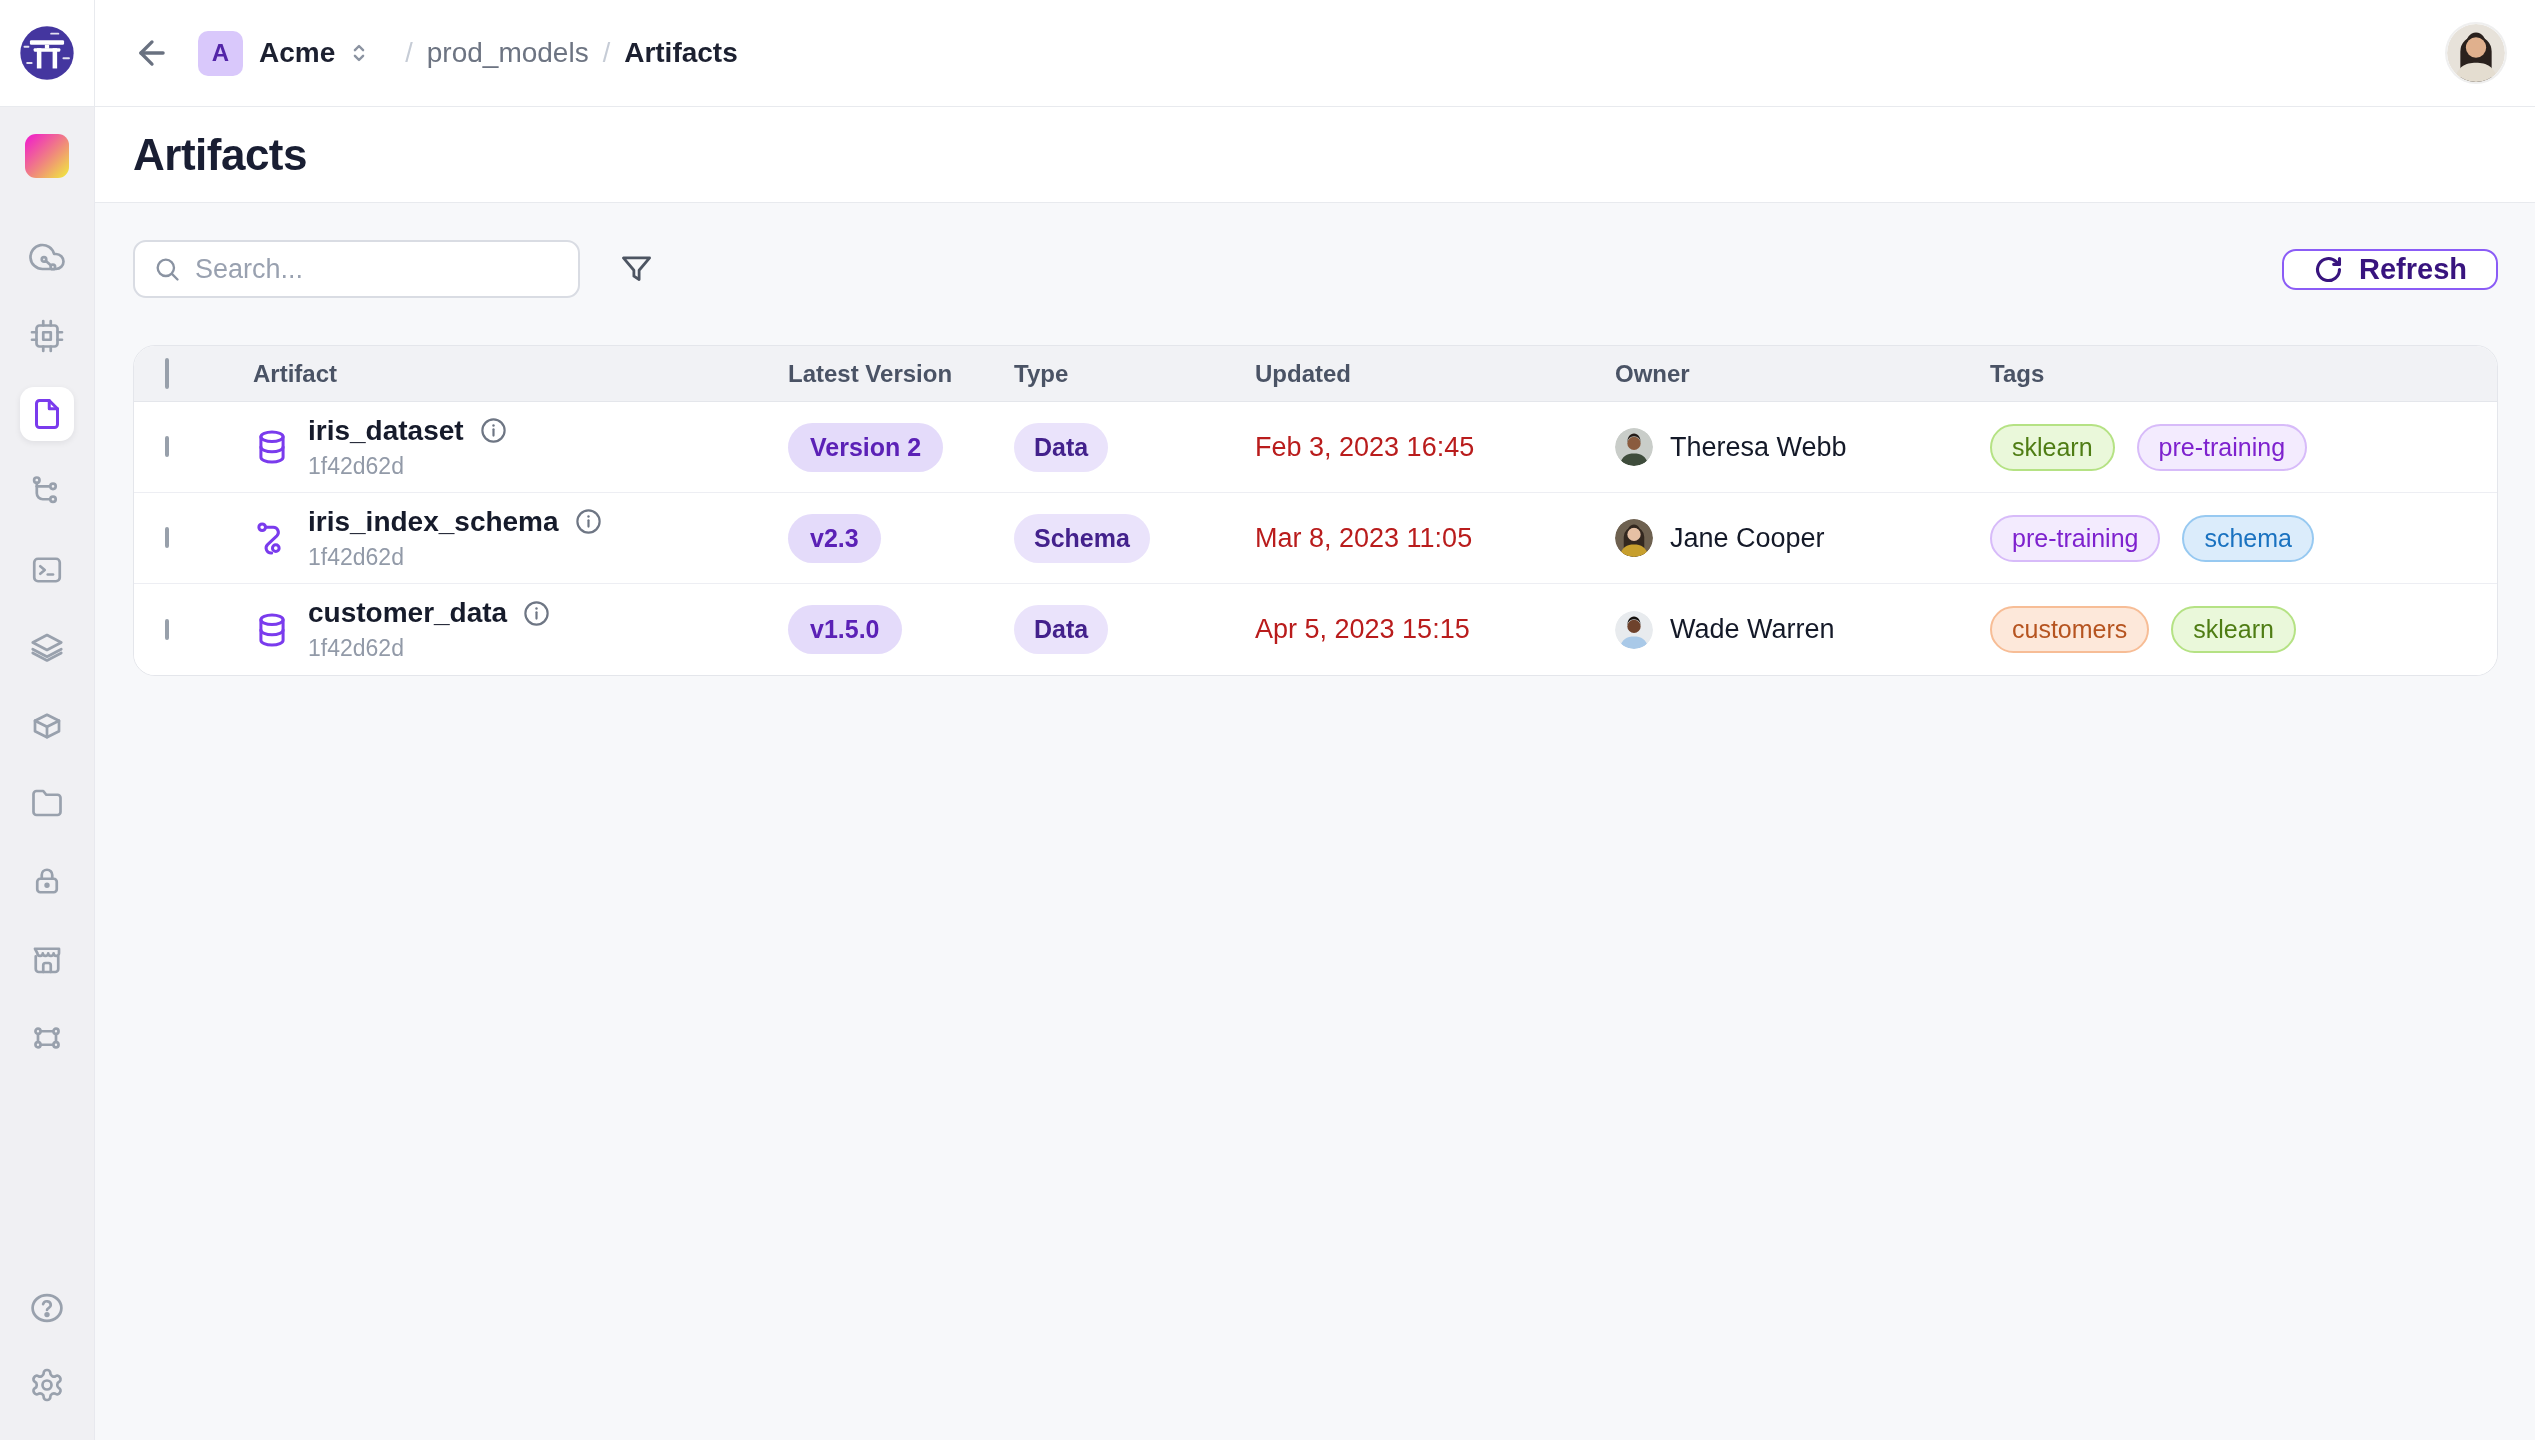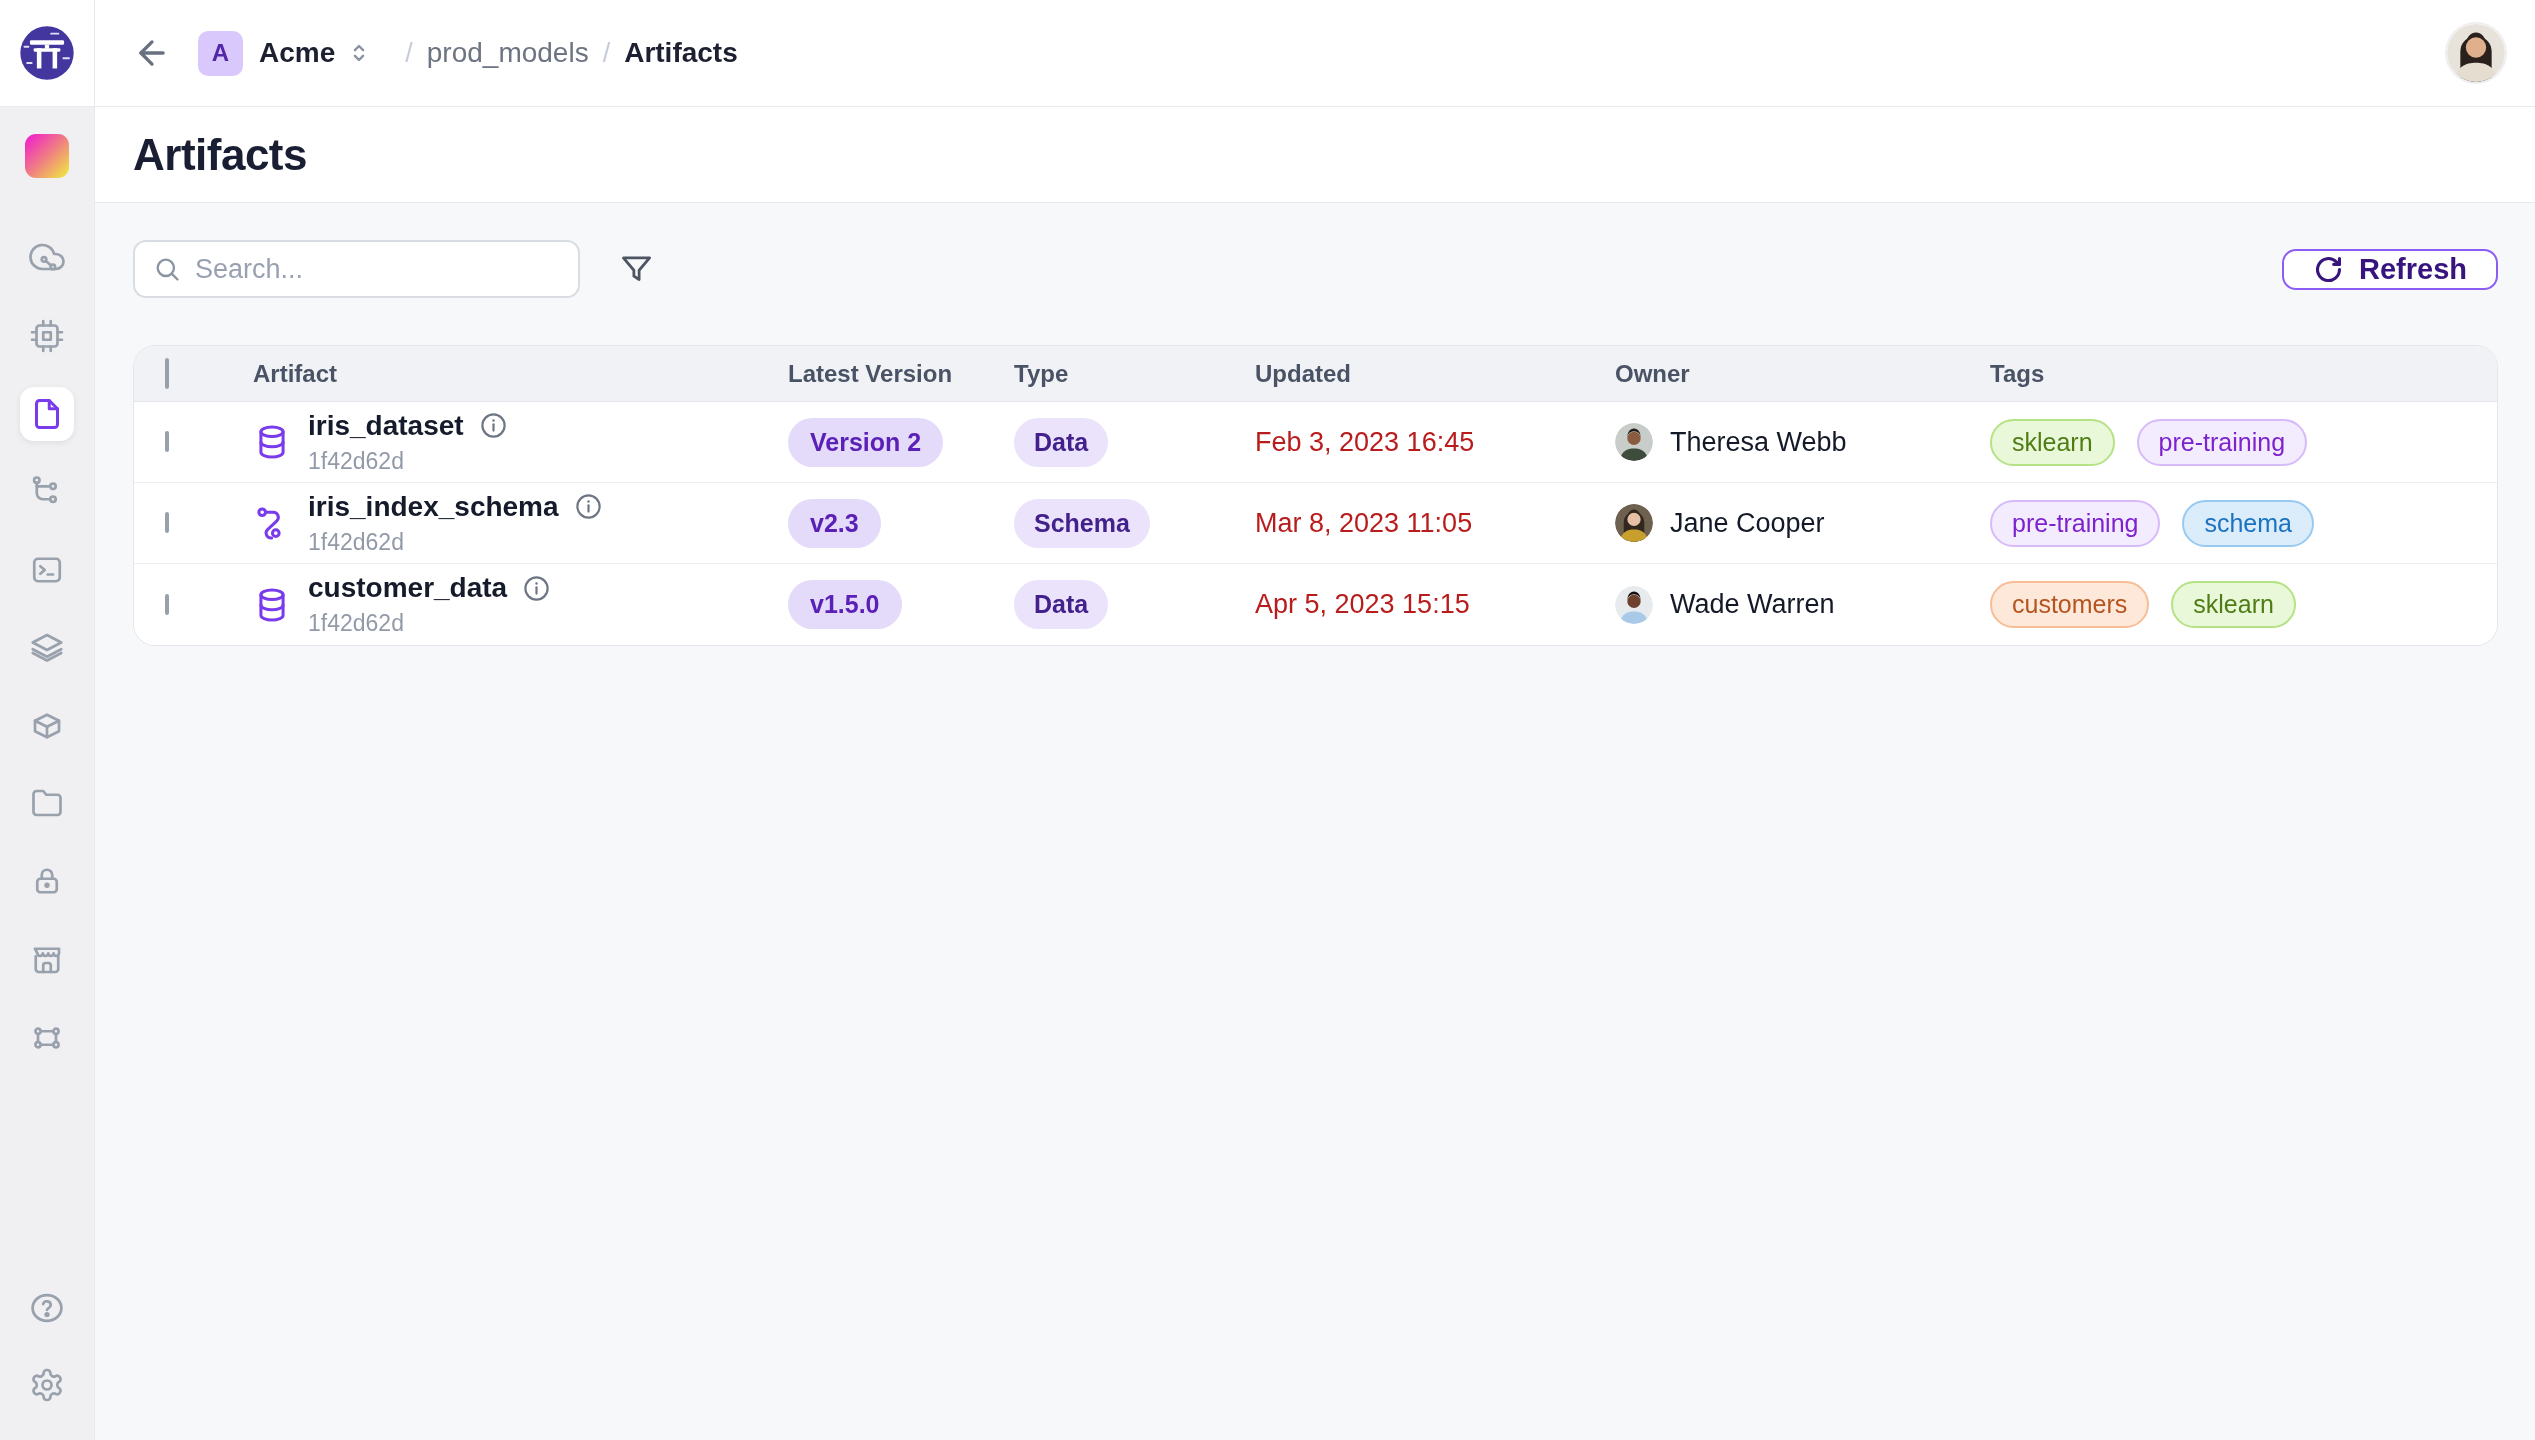--- a/index.html
+++ b/index.html
@@ -46,21 +46,21 @@
   .search-box svg { flex:none; }
   .search-box input { flex:1; min-width:0; border:none; outline:none; background:transparent; font-family:"Liberation Sans", sans-serif; font-size:27px; color:#374151; }
   .search-box input::placeholder { color:#99a1b0; }
   .filter-btn { margin-left:34px; width:44px; height:44px; display:flex; align-items:center; justify-content:center; cursor:pointer; }
   .refresh-btn { margin-left:auto; height:41px; padding:0 29px; background:#ffffff; border:2px solid #8b5cf6; border-radius:14px; display:flex; align-items:center; gap:15px; cursor:pointer; color:#38147e; font-size:29px; font-weight:700; font-family:"Liberation Sans", sans-serif; }
 
   
   .table-card { margin-top:47px; background:#ffffff; border:1px solid #e4e6eb; border-radius:22px; overflow:hidden; }
   .t-grid { display:grid; grid-template-columns:119px 535px 226px 241px 360px 375px 1fr; align-items:center; }
   .t-header { height:56px; background:#f1f2f5; border-bottom:1px solid #e4e6eb; font-size:24px; font-weight:700; color:#4a5365; }
-  .t-row { height:81px; border-bottom:1px solid #edeef3; background:#ffffff; }
+  .t-row { height:91px; border-bottom:1px solid #edeef3; background:#ffffff; }
   .t-row:last-child { border-bottom:none; }
   .cb-cell { padding-left:31px; }
   .checkbox { width:30px; height:30px; border:2px solid #98a0ab; border-radius:9px; background:#ffffff; cursor:pointer; }
   .artifact-cell { display:flex; align-items:center; gap:17px; }
   .artifact-texts { display:flex; flex-direction:column; gap:6px; }
   .artifact-name-row { display:flex; align-items:center; gap:15px; }
   .artifact-name { font-size:28px; font-weight:700; color:#161b2b; cursor:pointer; }
   .artifact-hash { font-size:23px; color:#929aa8; }
   .info-btn { display:flex; cursor:pointer; }
   .badge { display:inline-flex; align-items:center; border-radius:999px; font-size:25px; font-weight:700; padding:10px 22px; }

